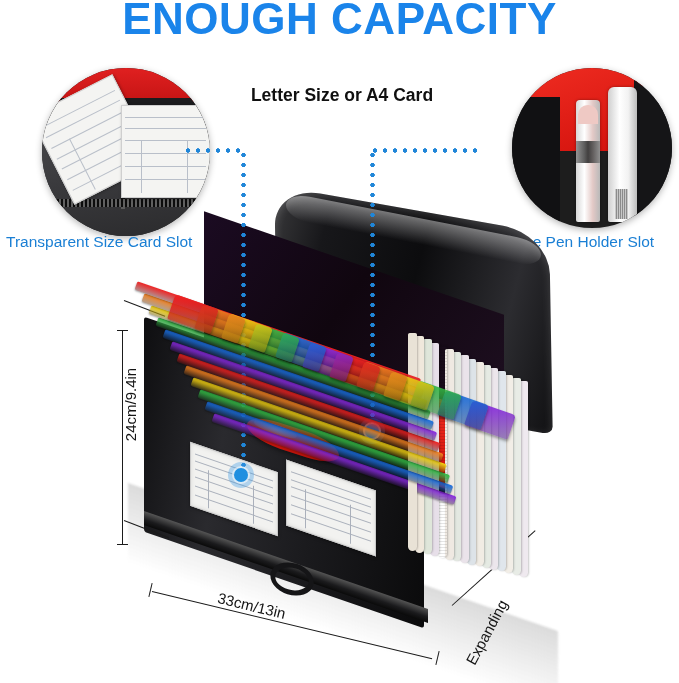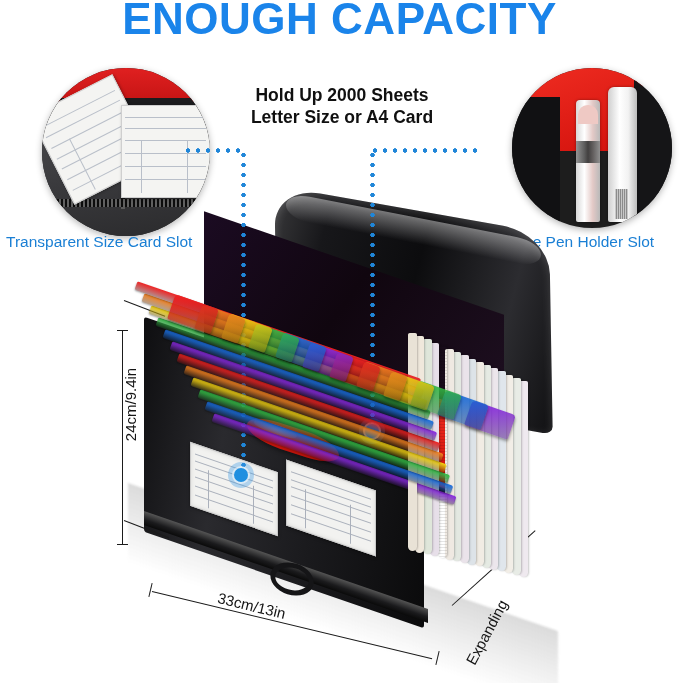--- a/index.html
+++ b/index.html
@@ -251,21 +251,20 @@
   .dim-expanding{left:470px;top:655px;transform:rotate(-62deg);transform-origin:left center;}
 </style>
 </head>
 <body>
 
 <div id="stage">
 
   <div class="title">ENOUGH CAPACITY</div>
 
   <div class="center-caption">
-    <div>Hold Up 2000 Sheets</div>
     <div>Letter Size or A4 Card</div>
   </div>
 
   <div class="inset inset-left">
     <div class="il-red"></div>
     <div class="il-blackband"></div>
     <div class="il-body"></div>
     <div class="il-spine"></div>
     <div class="il-ruler"></div>
 

